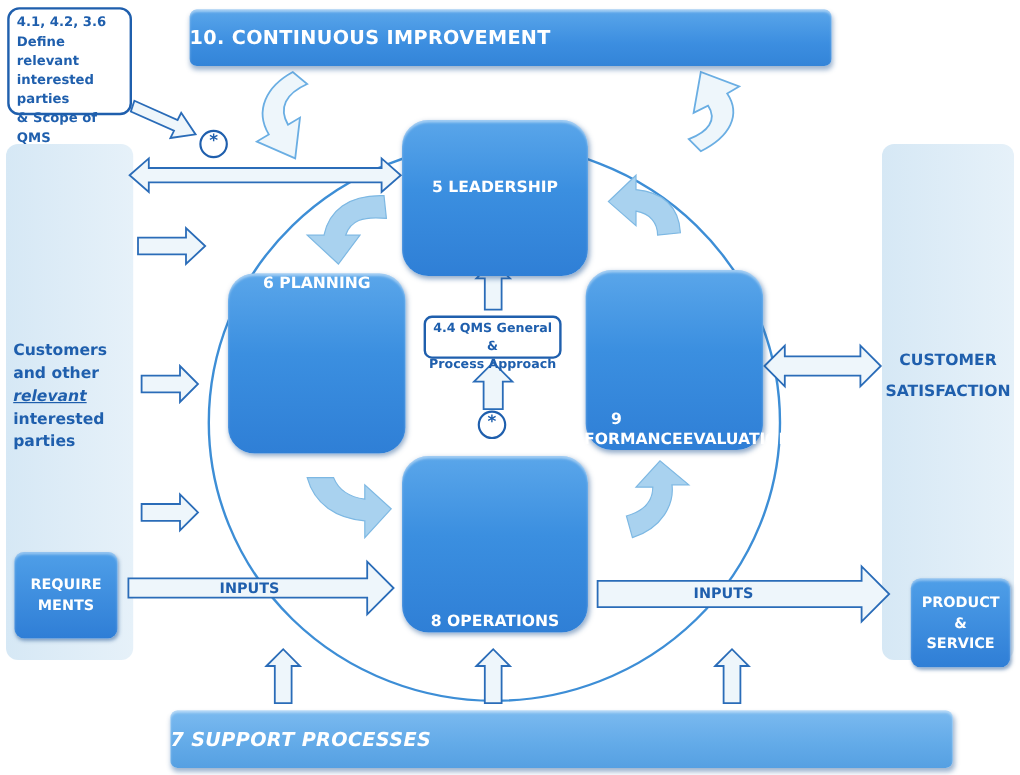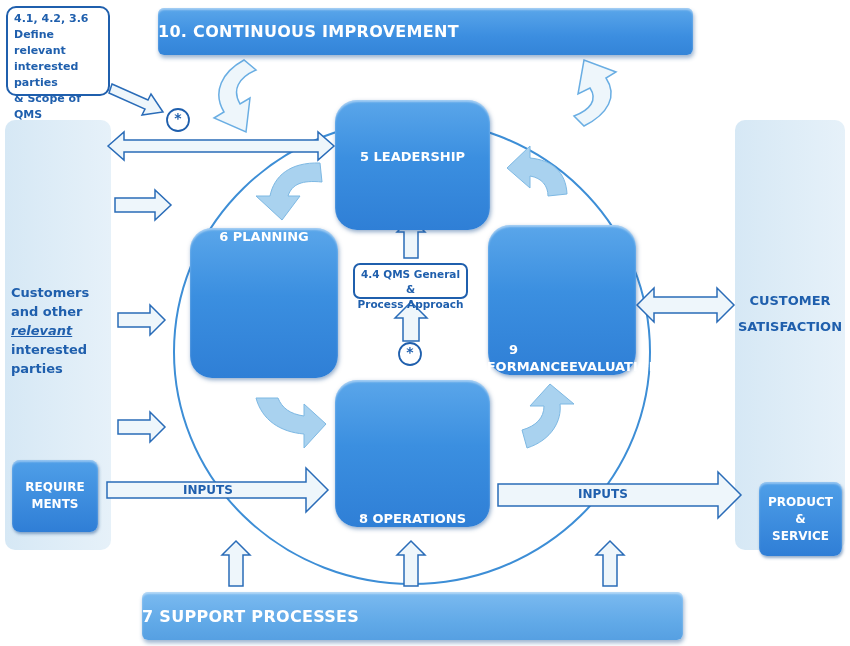--- a/index.html
+++ b/index.html
@@ -73,21 +73,21 @@
   <circle cx="410" cy="354" r="11" fill="#fff" stroke="#1f5fad" stroke-width="1.8"></circle>
 </svg>
 
 <div class="abs" style="left:171px; top:110px; width:14px; text-align:center; color:#1f5fad; font-size:14px; font-weight:bold;">*</div>
 <div class="abs" style="left:403px; top:344px; width:14px; text-align:center; color:#1f5fad; font-size:14px; font-weight:bold;">*</div>
 
 <div class="abs bar" style="left:158px; top:8px; width:535px; height:47px;">
   <span>10. CONTINUOUS IMPROVEMENT</span>
 </div>
 
-<div class="abs bar light" style="left:142px; top:592px; width:541px; height:48px;">
+<div class="abs bar light" style="left:142px; top:592px; width:652px; height:48px;font-style:italic;">
   <span>7 SUPPORT PROCESSES</span>
 </div>
 
 <div class="abs note" style="left:6px; top:6px; width:104px; height:90px; font-size:11px; line-height:16px; padding:3px 0 0 6px; box-sizing:border-box;">
   <div>4.1, 4.2, 3.6</div>
   <div>Define relevant</div>
   <div>interested parties</div>
   <div>&amp; Scope of QMS</div>
 </div>
 

